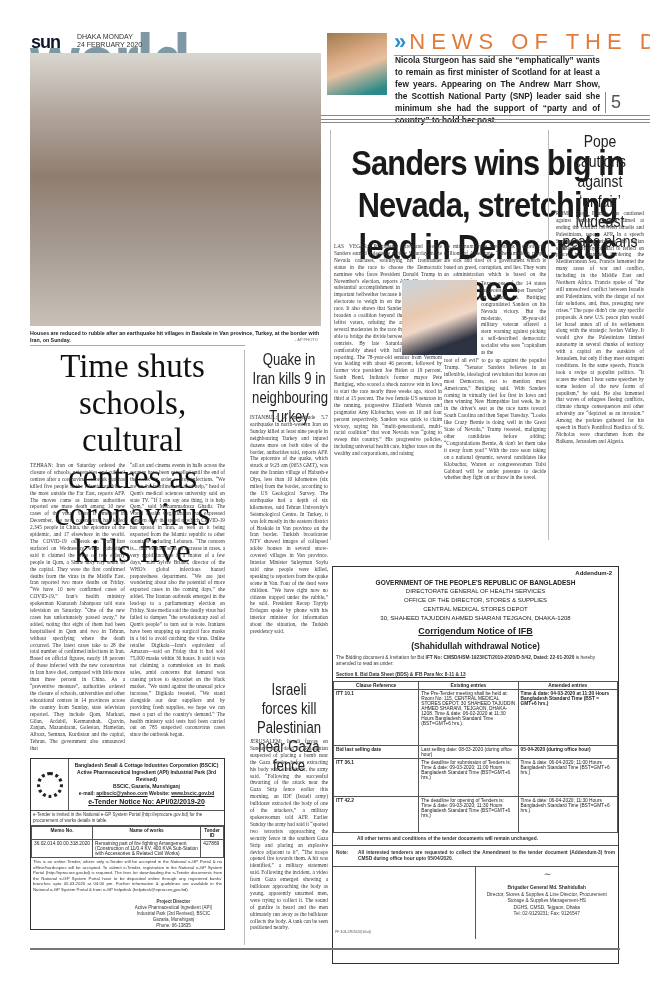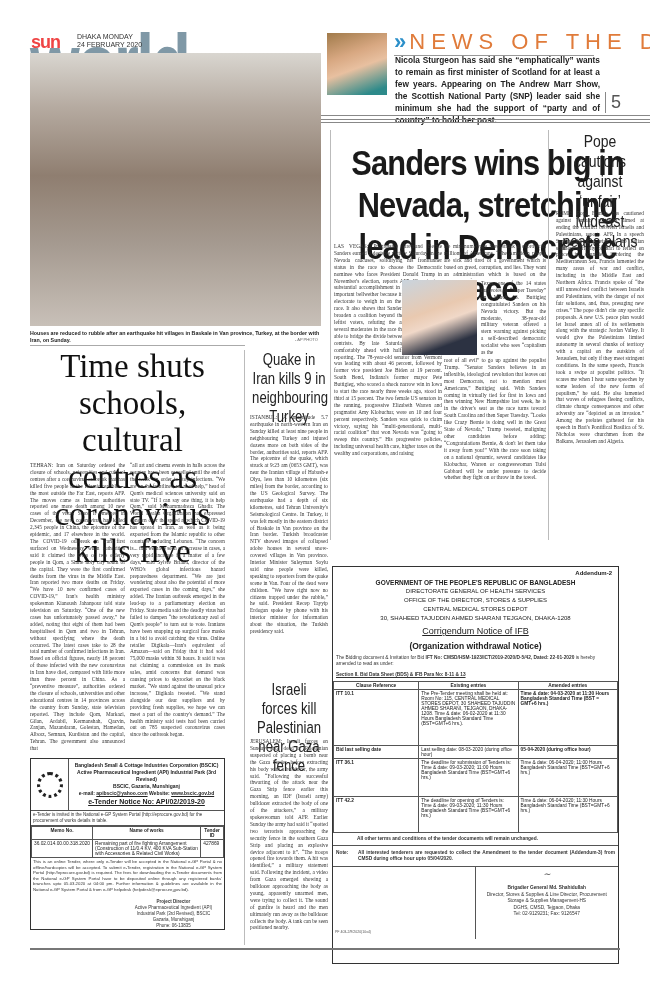--- a/index.html
+++ b/index.html
@@ -1,18 +1,18 @@
 <!DOCTYPE html>
 <html><head>
 <meta charset="utf-8">
 <style>
 *{box-sizing:border-box;margin:0;padding:0}
 body{width:650px;height:984px;background:#fff;position:relative;overflow:hidden;font-family:"Liberation Serif",serif;color:#222}
 .abs{position:absolute}
-.mast-sun{left:31px;top:32px;font:bold 18px "Liberation Sans",sans-serif;color:#ef4444;letter-spacing:-1px}
+.mast-sun{left:31px;top:32px;font:bold 18px "Liberation Sans",sans-serif;color:#0f172a;letter-spacing:-1px}
 .mast-date{left:77px;top:33px;font:7px "Liberation Sans",sans-serif;color:#333;line-height:8px}
 .mast-world{left:30px;top:30px;font:bold 78px "Liberation Sans",sans-serif;color:#7f98a6;letter-spacing:-3px;line-height:64px;transform:scaleX(0.82);transform-origin:left top}
 .rules{left:30px;top:115px;width:620px;height:8px;border-top:1px solid #888;border-bottom:1px solid #888}
 .rules:after{content:"";position:absolute;left:0;right:0;top:3px;border-top:1px solid #888}
 .nicola-photo{left:327px;top:33px;width:60px;height:62px;background:linear-gradient(160deg,#a07a4a 0%,#d8a882 35%,#e8c0a0 55%,#2d8a8a 90%)}
 .notd-title{left:394px;top:29px;font:22px "Liberation Sans",sans-serif;color:#e07b3a;letter-spacing:6px;border-bottom:1px solid #999;width:200px;white-space:nowrap}
 .notd-chev{color:#2b8fc9;letter-spacing:-3px;margin-right:6px;font-weight:bold}
 .notd-text{left:395px;top:54px;width:205px;font:bold 8.3px "Liberation Sans",sans-serif;line-height:12px;color:#222;text-align:justify}
 .page-no{left:605px;top:92px;font:18px "Liberation Sans",sans-serif;color:#555;border-left:1px solid #888;padding-left:5px}
 .quake-photo{left:30px;top:53px;width:291px;height:273px;background:linear-gradient(180deg,#d9d6d0 0%,#b5aaa0 20%,#8f7e70 45%,#a59a90 70%,#c8c0b8 100%)}
@@ -122,22 +122,22 @@
 <div class="abs col" style="left:556px;top:210px;width:88px;height:330px;overflow:hidden">ROME: Pope Francis has cautioned against “unfair” solutions aimed at ending the conflict between Israelis and Palestinians, reports AFP. In a speech Sunday during a visit to the Italian southern port city of Bari to reflect on peace in countries bordering the Mediterranean Sea, Francis lamented the many areas of war and conflict, including in the Middle East and Northern Africa. Francis spoke of “the still unresolved conflict between Israelis and Palestinians, with the danger of not fair solutions, and, thus, presaging new crises.” The pope didn't cite any specific proposals. A new U.S. peace plan would let Israel annex all of its settlements along with the strategic Jordan Valley. It would give the Palestinians limited autonomy in several chunks of territory with a capital on the outskirts of Jerusalem, but only if they meet stringent conditions. In the same speech, Francis took a swipe at populist politics. “It scares me when I hear some speeches by some leaders of the new forms of populism,” he said. He also lamented that waves of refugees fleeing conflicts, climate change consequences and other adversity are “depicted as an invasion.” Among the prelates gathered for his speech in Bari's Pontifical Basilica of St. Nicholas were churchmen from the Balkans, Jerusalem and Algeria.</div>
 
 <div class="abs box-ad">
   <div style="text-align:right;font:bold 6px 'Liberation Sans',sans-serif;padding:3px 6px 2px">Addendum-2</div>
   <div class="ad-center" style="font-size:6px;line-height:9px">
     <div style="font-weight:bold;font-size:6.5px">GOVERNMENT OF THE PEOPLE'S REPUBLIC OF BANGLADESH</div>
     <div>DIRECTORATE GENERAL OF HEALTH SERVICES</div>
     <div>OFFICE OF THE DIRECTOR, STORES &amp; SUPPLIES</div>
     <div>CENTRAL MEDICAL STORES DEPOT</div>
     <div>30, SHAHEED TAJUDDIN AHMED SHARANI TEJGAON, DHAKA-1208</div>
-    <div style="font-weight:normal;font-size:9px;line-height:16px;text-decoration:underline">Corrigendum Notice of IFB</div>
-    <div style="font-weight:bold;font-size:8.5px;line-height:14px">(Organization withdrawal Notice)</div>
+    <div style="font-weight:bold;font-size:9px;line-height:16px;text-decoration:underline">Corrigendum Notice of IFB</div>
+    <div style="font-weight:bold;font-size:8.5px;line-height:14px">(Shahidullah withdrawal Notice)</div>
   </div>
   <div class="tiny" style="padding:2px 3px;font-size:4.8px"><span>The Bidding document &amp; Invitation for Bid </span><b>IFT No: CMSD/HSM-1923/ICT/2019-2020/D-5/42, Dated: 22-01-2020</b><span> is hereby amended to read as under:</span></div>
   <div class="tiny" style="padding:3px 3px;font-weight:bold;text-decoration:underline;font-size:4.8px">Section II. Bid Data Sheet (BDS) &amp; IFB Para No: 8-11 &amp; 13</div>
   <table class="t">
     <tbody>
         <tr>
       <th style="width:30%">Clause Reference</th>
       <th style="width:35%">Existing entries</th>
       <th style="width:35%">Amended entries</th>
     </tr>

